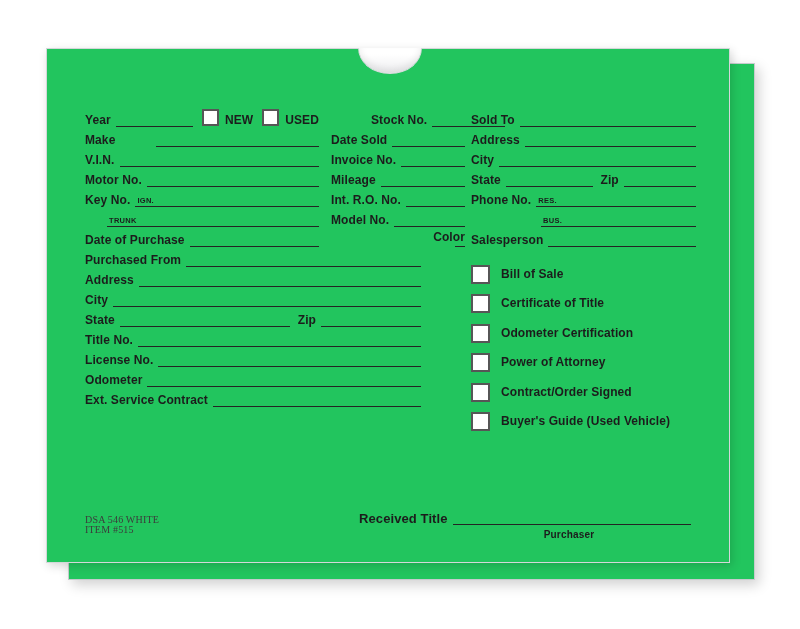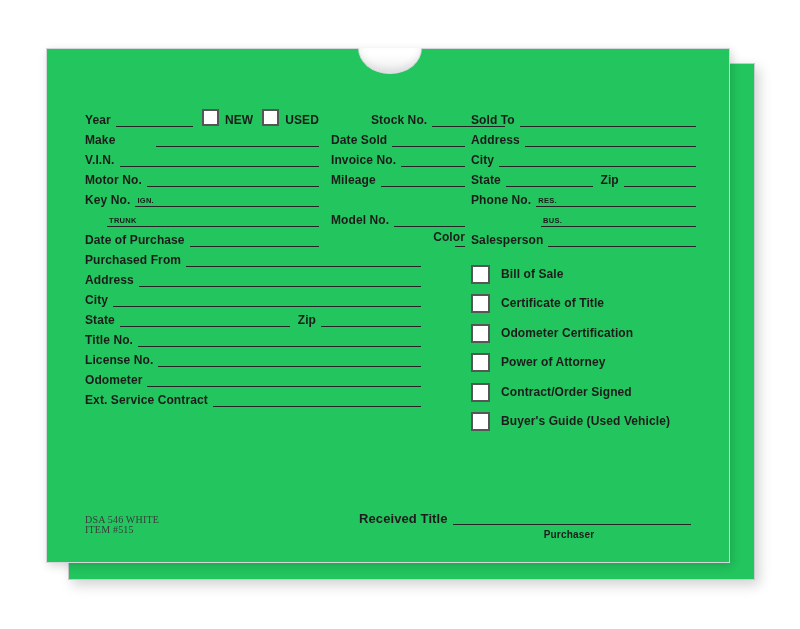--- a/index.html
+++ b/index.html
@@ -146,20 +146,24 @@
       <span class="ln"></span>
     </div>
     <div class="row" style="top:102px;left:284px;width:134px;">
       <span class="lbl">Invoice No.</span>
       <span class="ln"></span>
     </div>
     <div class="row" style="top:122px;left:284px;width:134px;">
       <span class="lbl">Mileage</span>
       <span class="ln"></span>
     </div>
+    <div class="row" style="top:142px;left:284px;width:134px;">
+      <span class="lbl">Int. R.O. No.</span>
+      <span class="ln"></span>
+    </div>
     <div class="row" style="top:162px;left:284px;width:134px;">
       <span class="lbl">Model No.</span>
       <span class="ln"></span>
     </div>
     <div class="row" style="top:182px;left:284px;width:134px;flex-direction:column;">
       <span class="lbl">Color</span>
       <span class="ln"></span>
     </div>
 
     <div class="row" style="top:62px;left:424px;width:225px;">

